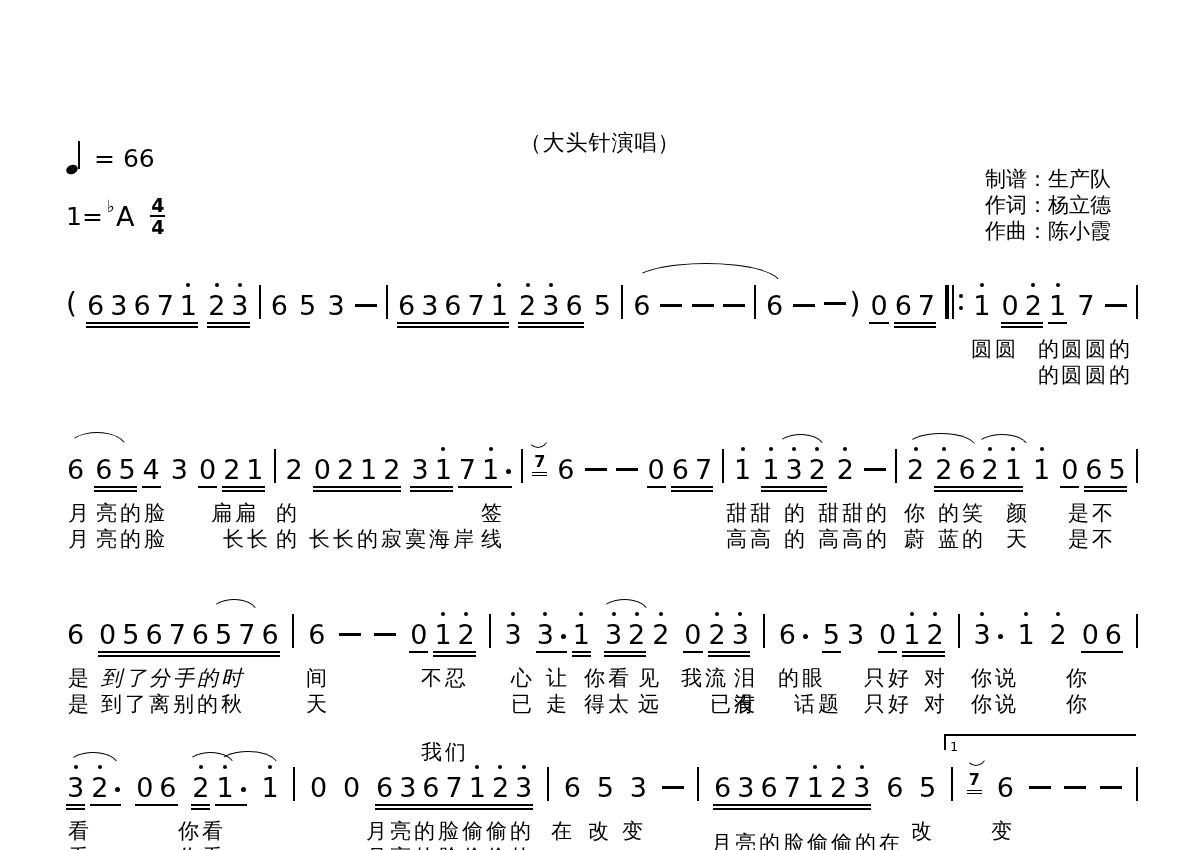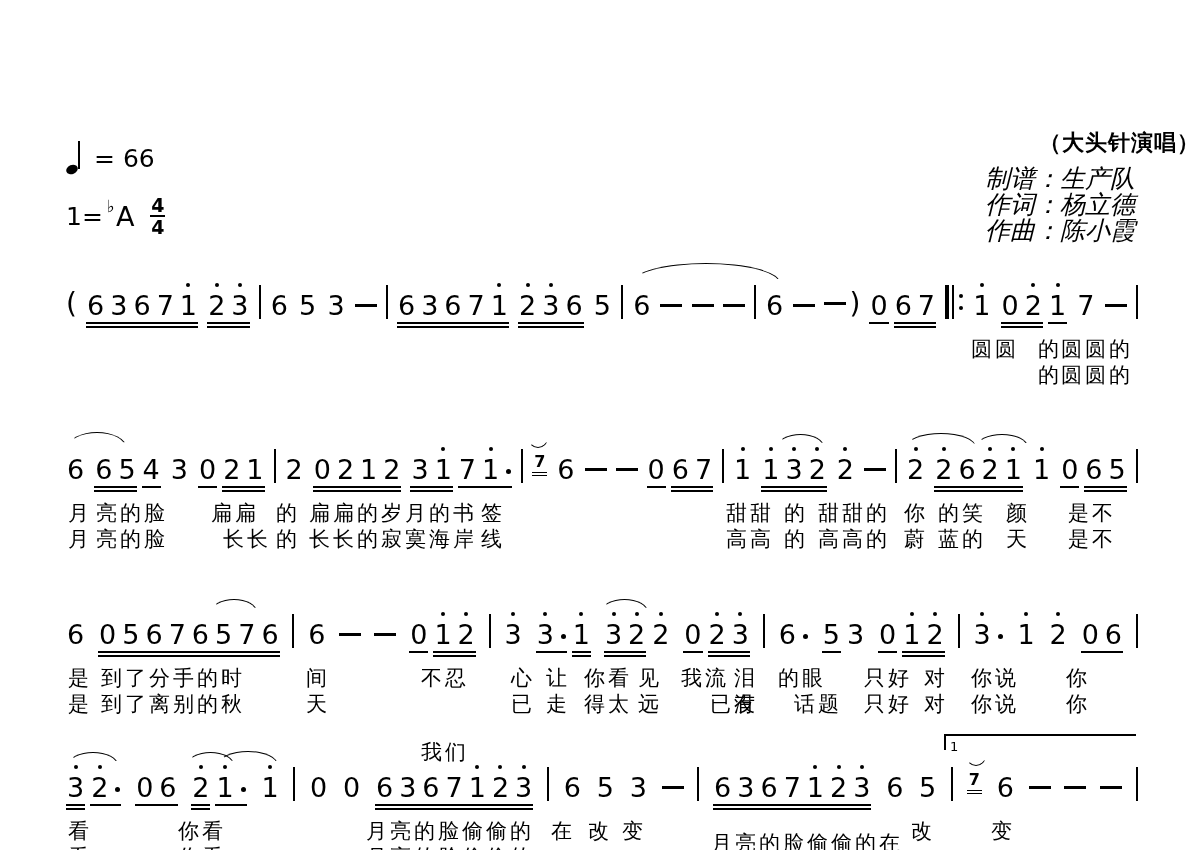--- a/index.html
+++ b/index.html
@@ -3,36 +3,36 @@
 <meta charset="utf-8">
 <style>
   html,body{margin:0;padding:0;background:#e8e8e8;}
   .page{position:relative;width:1200px;height:850px;background:#ffffff;overflow:hidden;
         font-family:"DejaVu Sans",sans-serif;color:#000;}
   i{font-style:normal;}
 
   
   .title{position:absolute;top:56px;left:0;right:0;text-align:center;
          font-size:46px;font-weight:900;letter-spacing:3px;}
-  .subtitle{position:absolute;top:128px;left:0;right:0;text-align:right;
-            font-size:22px;font-weight:700;letter-spacing:1px;}
+  .subtitle{position:absolute;top:128px;left:0;right:0;text-align:center;
+            font-size:22px;font-weight:400;letter-spacing:1px;}
   .tempo{position:absolute;left:66px;top:140px;display:flex;align-items:flex-end;gap:12px;
          font-size:25px;font-weight:500;}
   .qnote{position:relative;width:16px;height:34px;display:inline-block;}
   .qnote .nhead{position:absolute;bottom:0;left:0;width:12px;height:9px;background:#000;
                 border-radius:50%;transform:rotate(-22deg);}
   .qnote .stem{position:absolute;right:2px;bottom:5px;width:2px;height:28px;background:#000;}
   .tval{line-height:30px;}
   .keysig{position:absolute;left:66px;top:196px;display:flex;align-items:center;font-size:25px;font-weight:500;}
   .keysig .flat{font-size:17px;position:relative;top:-10px;margin:0 1px 0 4px;font-weight:600;}
   .keysig .keynote{font-size:27px;}
   .frac{display:inline-flex;flex-direction:column;align-items:center;margin-left:16px;
         font-size:19px;font-weight:700;line-height:18px;}
   .fbar{width:15px;height:2px;background:#000;margin:1px 0;border:0;}
-  .credits{position:absolute;left:985px;top:166px;font-size:25px;font-weight:500;line-height:26px;font-style:italic;}
+  .credits{position:absolute;left:985px;top:166px;font-size:21px;font-weight:500;line-height:26px;}
 
   
   .system{position:absolute;left:66px;width:1072px;}
   .arcs{position:absolute;left:0;top:0;width:100%;height:36px;}
   .arc{position:absolute;border:1.6px solid transparent;border-top:1.6px solid #000;
        border-radius:50%/100% 100% 0 0;}
   .arcb{position:absolute;border:1.4px solid transparent;border-bottom:1.4px solid #000;
         border-radius:0 0 50% 50%/0 0 100% 100%;}
   .volta{position:absolute;top:5px;height:14px;border-top:2px solid #000;border-left:2px solid #000;}
   .volta span{font-size:13px;line-height:13px;display:inline-block;margin:1px 0 0 4px;}
@@ -354,21 +354,20 @@
               <span class="note">5</span>
             </div>
           </div>
           <div class="barline"></div>
         </div>
         <div class="lyr" style="top: 88px;">
           <span class="lseg" style="left: 2px;">月</span>
           <span class="lseg" style="left: 30px;">亮的脸</span>
           <span class="lseg" style="left: 145px;">扁扁</span>
           <span class="lseg" style="left: 210px;">的</span>
-          <span class="lseg" style="left: 243px;">扁扁的岁月的书</span>
           <span class="lseg" style="left: 415px;">签</span>
           <span class="lseg" style="left: 660px;">甜甜</span>
           <span class="lseg" style="left: 718px;">的</span>
           <span class="lseg" style="left: 752px;">甜甜</span>
           <span class="lseg" style="left: 800px;">的</span>
           <span class="lseg" style="left: 838px;">你</span>
           <span class="lseg" style="left: 872px;">的笑</span>
           <span class="lseg" style="left: 940px;">颜</span>
           <span class="lseg" style="left: 1002px;">是不</span>
         </div>
@@ -506,21 +505,21 @@
           <div class="gseq">
             <div class="sub u1">
               <span class="note">0</span>
               <span class="note">6</span>
             </div>
           </div>
           <div class="barline"></div>
         </div>
         <div class="lyr" style="top: 88px;">
           <span class="lseg" style="left: 2px;">是</span>
-          <span class="lseg" style="left: 35px;">到了分手的时</span>
+          <span class="lseg" style="left: 35px; font-style: italic;">到了分手的时</span>
           <span class="lseg" style="left: 240px;">间</span>
           <span class="lseg" style="left: 355px;">不忍</span>
           <span class="lseg" style="left: 445px;">心</span>
           <span class="lseg" style="left: 480px;">让</span>
           <span class="lseg" style="left: 518px;">你看</span>
           <span class="lseg" style="left: 572px;">见</span>
           <span class="lseg" style="left: 615px;">我流</span>
           <span class="lseg" style="left: 668px;">泪</span>
           <span class="lseg" style="left: 712px;">的眼</span>
           <span class="lseg" style="left: 798px;">只好</span>

